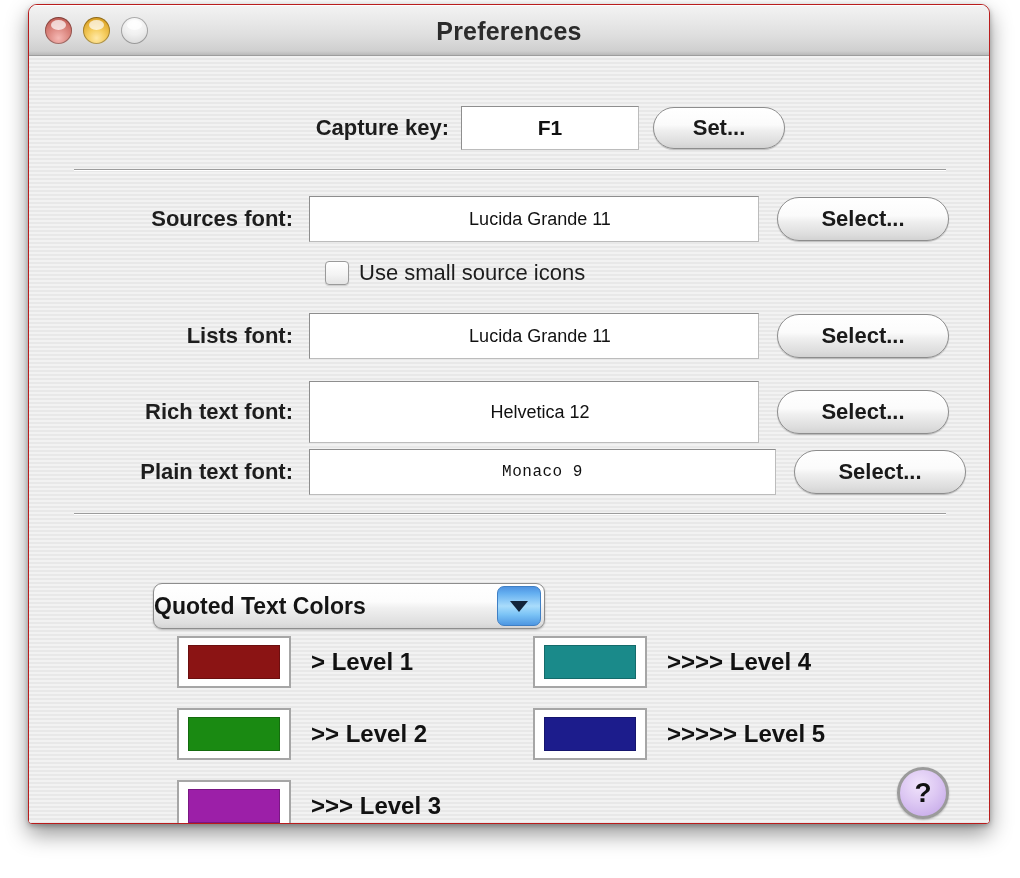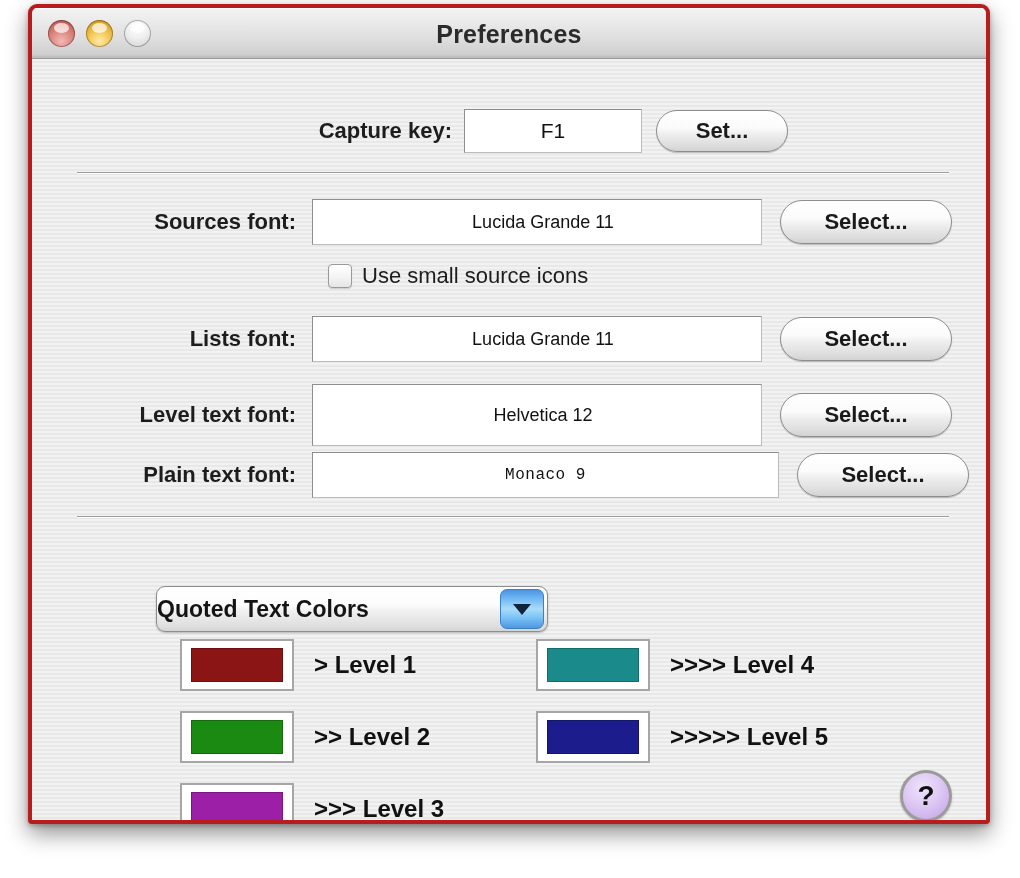--- a/index.html
+++ b/index.html
@@ -22,21 +22,21 @@
   
   .window {
     position: absolute;
     left: 28px;
     top: 4px;
     width: 962px;
     height: 820px;
     border-radius: 9px 9px 4px 4px;
     background: #ededed;
     box-shadow: 0 10px 22px rgba(0,0,0,0.42), 0 2px 5px rgba(0,0,0,0.25);
-    border: 4px solid #b91c1c;
+    border: 1px solid #b91c1c;
     box-sizing: border-box;
     overflow: hidden;
   }
 
   .titlebar {
     position: relative;
     height: 50px;
     border-radius: 8px 8px 0 0;
     background: linear-gradient(to bottom,
        #f3f3f3 0%, #eaeaea 28%, #dedede 62%, #cfcfcf 92%, #b9b9b9 100%);
@@ -124,21 +124,21 @@
     border-left-color: #8e8e8e;
     box-sizing: border-box;
     display: flex;
     align-items: center;
     justify-content: center;
     color: #111;
   }
 
   .field.sans  { font-family: "Liberation Sans", sans-serif; font-size: 18px; padding-left: 12px; }
   .field.mono  { font-family: "Liberation Mono", monospace; font-size: 16px; letter-spacing: 0.5px; }
-  .field.key   { font-family: "Liberation Sans", sans-serif; font-size: 21px; font-weight: normal; text-align: right; }
+  .field.key   { font-family: "Liberation Sans", sans-serif; font-size: 21px; font-weight: bold; text-align: right; }
 
   
   .pillbtn {
     border-radius: 999px;
     border: 1px solid #8d8d8d;
     background: linear-gradient(to bottom,
         #ffffff 0%, #fbfbfb 42%, #efefef 56%, #dcdcdc 88%, #d2d2d2 100%);
     box-shadow: 0 1px 1px rgba(0,0,0,0.22), inset 0 1px 0 #ffffff;
     display: flex;
     align-items: center;
@@ -287,21 +287,21 @@
         <div class="checklabel">Use small source icons</div>
       </div>
 
       <div class="row" style="left:64px; top:257px;">
         <div class="rowlabel" style="width:200px;">Lists font:</div>
         <div class="field sans" style="width:450px; height:46px; margin-left:16px;">Lucida Grande 11</div>
         <div class="pillbtn" style="width:172px; height:44px; margin-left:18px;">Select...</div>
       </div>
 
       <div class="row" style="left:44px; top:325px;">
-        <div class="rowlabel" style="width:220px;">Level text font:</div>
+        <div class="rowlabel" style="width:220px;">Rich text font:</div>
         <div class="field sans" style="width:450px; height:62px; margin-left:16px;">Helvetica 12</div>
         <div class="pillbtn" style="width:172px; height:44px; margin-left:18px;">Select...</div>
       </div>
 
       <div class="row" style="left:44px; top:393px;">
         <div class="rowlabel" style="width:220px;">Plain text font:</div>
         <div class="field mono" style="width:467px; height:46px; margin-left:16px;">Monaco  9</div>
         <div class="pillbtn" style="width:172px; height:44px; margin-left:18px;">Select...</div>
       </div>
 

